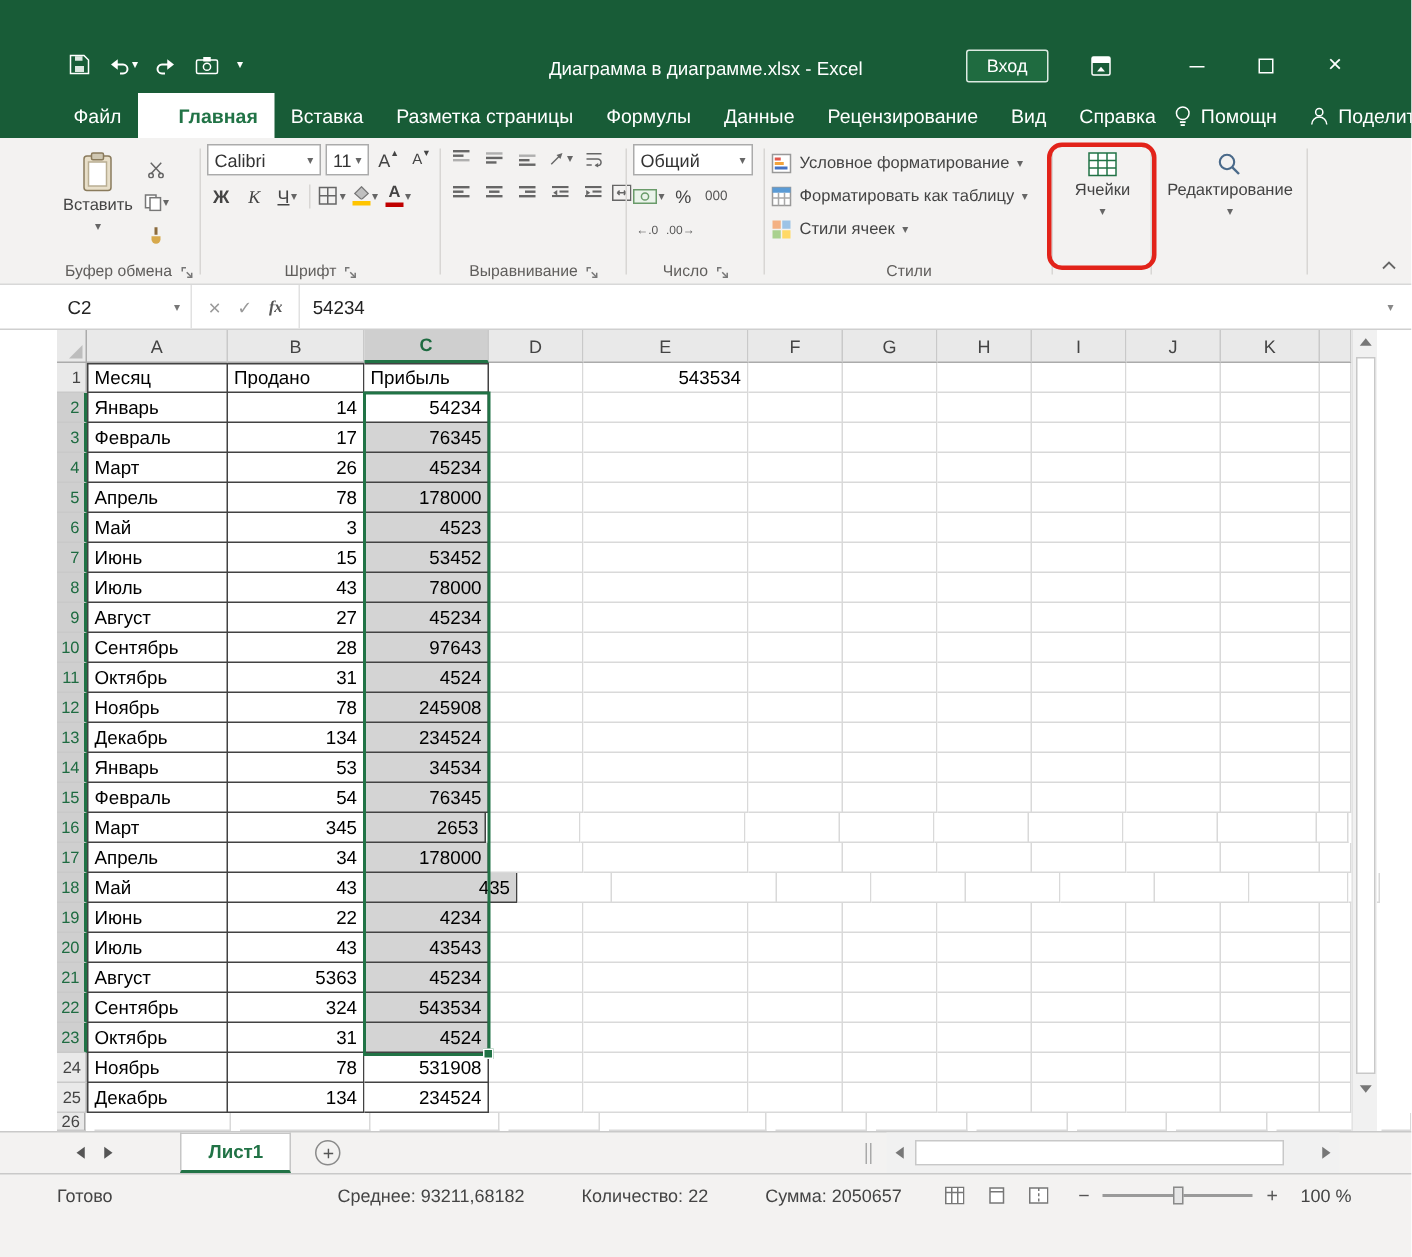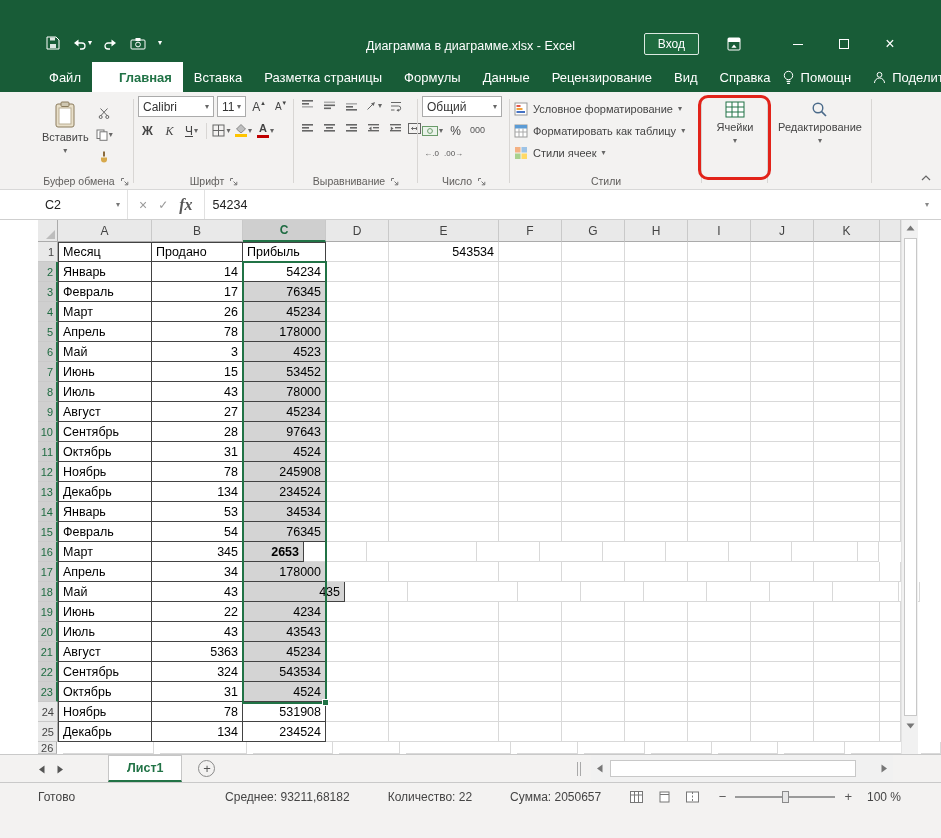--- a/index.html
+++ b/index.html
@@ -71,21 +71,21 @@
 
   
   .fbar{height:30px;background:#fff;border-bottom:1px solid #CFCFCF;display:flex;
         align-items:stretch;padding-left:38px;flex:none;}
   .namebox{width:90px;border-right:1px solid #E1E1E1;display:flex;align-items:center;
            font-size:12.5px;padding:0 7px;color:#222;cursor:pointer;}
   .namebox .dd{margin-left:auto;color:#777;}
   .fbtns{display:flex;align-items:center;gap:11px;padding:0 11px;border-right:1px solid #E1E1E1;color:#9A9A9A;}
   .fcancel{font-size:14px;}
   .fenter{font-size:12px;}
-  .fx{font-style:italic;font-family:"Liberation Serif",serif;font-weight:700;color:#555;font-size:16px;}
+  .fx{font-style:italic;font-family:"Liberation Serif",serif;font-weight:700;color:#555;font-size:11px;}
   .fval{flex:1;display:flex;align-items:center;padding-left:8px;font-size:12.5px;color:#222;}
   .fexpand{width:28px;display:flex;align-items:center;justify-content:center;color:#888;cursor:pointer;}
 
   
   .sheet-wrap{height:534px;position:relative;background:#fff;padding-left:38px;flex:none;overflow:hidden;}
   .grow{display:flex;height:20px;flex-wrap:nowrap;}
   .grow.hdr{height:22px;}
   .grow.clip{height:12px;overflow:hidden;}
   .corner{background:var(--hdr-bg);border-right:1px solid #ABABAB;border-bottom:1px solid #ABABAB;position:relative;cursor:pointer;}
   .corner::after{content:"";position:absolute;right:2px;bottom:2px;border-left:9px solid transparent;border-bottom:9px solid #BDBDBD;}
@@ -109,21 +109,21 @@
            pointer-events:none;z-index:3;}
   .fill-handle{position:absolute;left:322px;top:479px;width:7px;height:7px;background:var(--green);
                border:1px solid #fff;z-index:4;cursor:crosshair;}
   .vscroll{position:absolute;top:0;right:23px;width:17px;height:534px;background:#F1F1F1;
            border-left:1px solid #E3E3E3;display:flex;flex-direction:column;align-items:center;z-index:2;}
   .scr-btn{height:16px;width:100%;display:flex;align-items:center;justify-content:center;cursor:pointer;flex:none;}
   .vthumb{width:13px;height:478px;background:#fff;border:1px solid #C8C8C8;margin:2px 0;flex:none;cursor:grab;}
 
   
   .tabbar{height:28px;background:var(--ribbon-bg);border-top:1px solid #C9C9C9;display:flex;
-          align-items:stretch;padding-left:38px;flex:none;}
+          align-items:stretch;padding-left:50px;flex:none;}
   .tabnav{display:flex;align-items:center;gap:12px;padding-right:4px;}
   .sheettab{background:#fff;border:1px solid #C6C6C6;border-bottom:2px solid var(--green);
             color:var(--green);font-weight:700;font-size:12.5px;display:flex;align-items:center;
             padding:0 18px;margin-left:40px;cursor:pointer;}
   .addsheet{width:17px;height:17px;border-radius:50%;border:1px solid #8A8A8A;color:#555;
             display:flex;align-items:center;justify-content:center;font-size:13px;
             margin:auto 0 auto 16px;cursor:pointer;line-height:1;}
   .hscroll{margin-left:auto;display:flex;align-items:center;padding-right:48px;}
   .hsplit{width:4px;height:14px;border-left:1px solid #A9A9A9;border-right:1px solid #A9A9A9;margin-right:10px;}
   .hs-btn{width:17px;height:100%;display:flex;align-items:center;justify-content:center;background:#F1F1F1;cursor:pointer;}
@@ -797,21 +797,21 @@
           <div class="cell" style="width: 63px;"></div>
           <div class="cell" style="width: 63px;"></div>
           <div class="cell" style="width: 63px;"></div>
           <div class="cell" style="width: 66px;"></div>
           <div class="cell" style="width: 21px;"></div>
         </div>
         <div class="grow">
           <div class="rowhdr sel" style="width: 20px;">16</div>
           <div class="cell tbl tblL" style="width: 94px;">Март</div>
           <div class="cell tbl num" style="width: 91px;">345</div>
-          <div class="cell tbl num selcell" style="width: 61px; font-weight: bold;">2653</div>
+          <div class="cell tbl num selcell" style="width: 81px;">2653</div>
           <div class="cell" style="width: 63px;"></div>
           <div class="cell" style="width: 110px;"></div>
           <div class="cell" style="width: 63px;"></div>
           <div class="cell" style="width: 63px;"></div>
           <div class="cell" style="width: 63px;"></div>
           <div class="cell" style="width: 63px;"></div>
           <div class="cell" style="width: 63px;"></div>
           <div class="cell" style="width: 66px;"></div>
           <div class="cell" style="width: 21px;"></div>
         </div>

